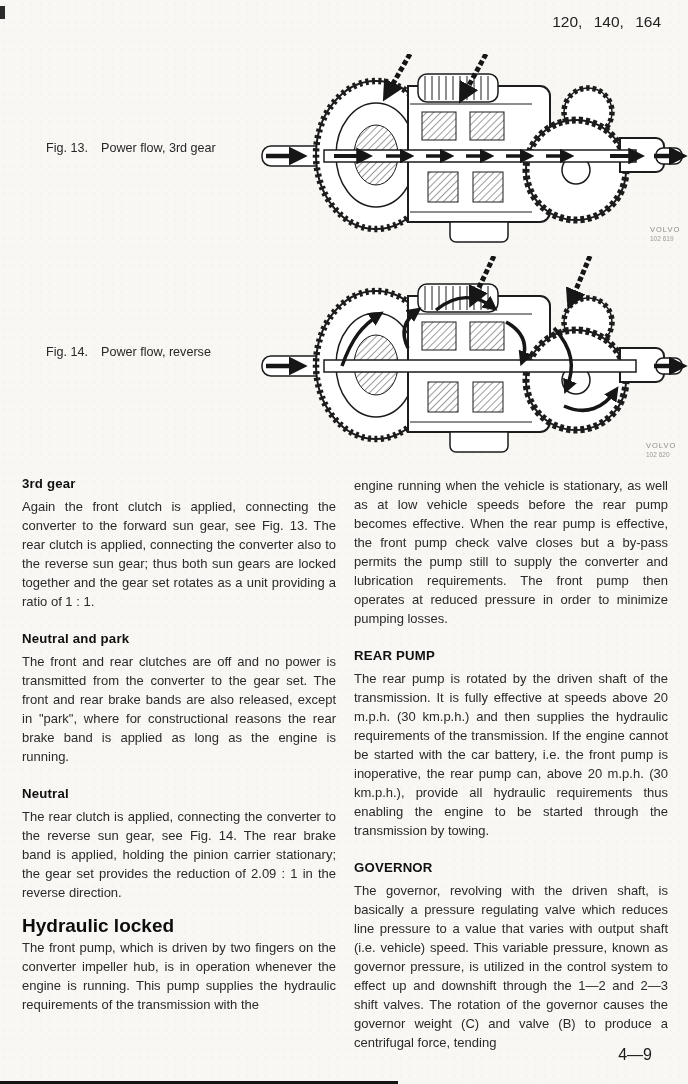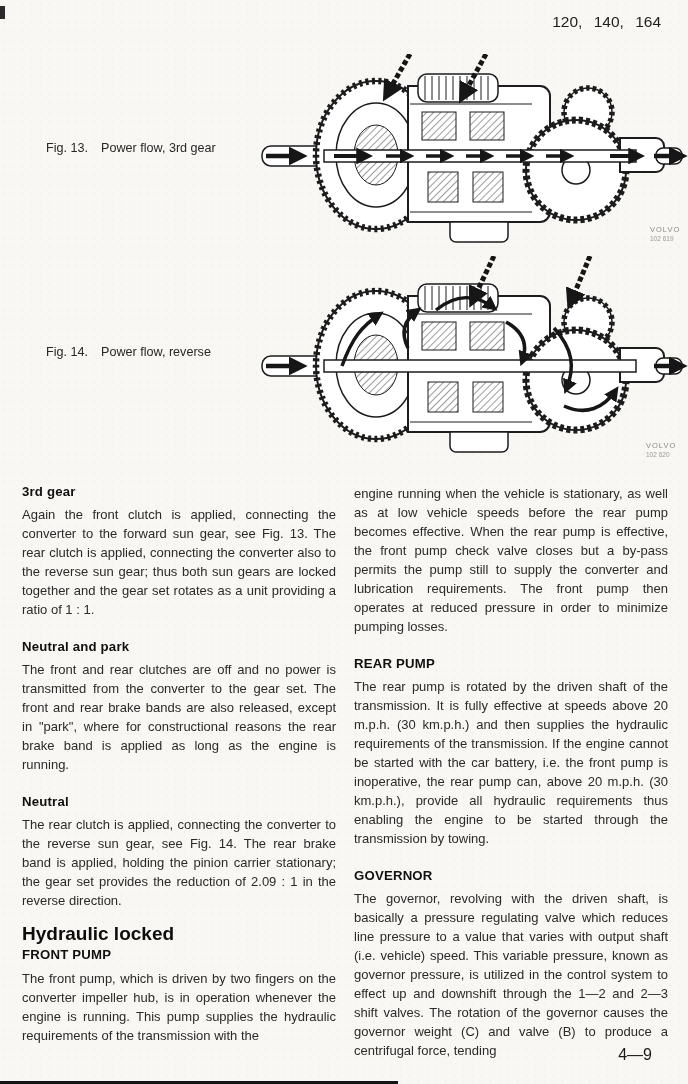--- a/index.html
+++ b/index.html
@@ -29,21 +29,21 @@
   .figure-2 { left: 258px; top: 256px; width: 430px; height: 212px; }
   .figure svg { display: block; width: 100%; height: 100%; }
 
   .col { position: absolute; top: 472px; width: 314px; text-align: justify; }
   .col-left  { left: 22px; }
   .col-right { left: 354px; }
   .col p  { margin: 0; font-size: 13px; line-height: 19px; color: #2a2a2a; }
   .col h3 { margin: 20px 0 6px; font-size: 13.2px; color: #101010; letter-spacing: 0.2px; }
   .col h3.tight { margin: 2px 0 7px; }
   .col h2 { margin: 13px 0 1px; font-size: 19px; color: #0d0d0d; }
-  .col > :first-child { margin-top: 12px; }
+  .col > :first-child { margin-top: 4px; }
 
   .page-number {
     position: absolute; right: 36px; bottom: 20px;
     font-size: 16px; color: #1b1b1b; text-align: center;
   }
   .scan-edge-bottom {
     position: absolute; left: 0; bottom: 0;
     width: 398px; height: 3px; background: #141414;
   }
   .scan-mark-topleft {
@@ -176,21 +176,20 @@
   </div>
 
   <div class="col col-left">
     <h3>3rd gear</h3>
     <p>Again the front clutch is applied, connecting the converter to the forward sun gear, see Fig. 13. The rear clutch is applied, connecting the converter also to the reverse sun gear; thus both sun gears are locked together and the gear set rotates as a unit providing a ratio of 1 : 1.</p>
     <h3>Neutral and park</h3>
     <p>The front and rear clutches are off and no power is transmitted from the converter to the gear set. The front and rear brake bands are also released, except in "park", where for constructional reasons the rear brake band is applied as long as the engine is running.</p>
     <h3>Neutral</h3>
     <p>The rear clutch is applied, connecting the converter to the reverse sun gear, see Fig. 14. The rear brake band is applied, holding the pinion carrier stationary; the gear set provides the reduction of 2.09 : 1 in the reverse direction.</p>
     <h2>Hydraulic locked</h2>
-    <h3 class="tight">FRONT PUMP</h3>
     <p>The front pump, which is driven by two fingers on the converter impeller hub, is in operation whenever the engine is running. This pump supplies the hydraulic requirements of the transmission with the</p>
   </div>
 
   <div class="col col-right">
     <p>engine running when the vehicle is stationary, as well as at low vehicle speeds before the rear pump becomes effective. When the rear pump is effective, the front pump check valve closes but a by-pass permits the pump still to supply the converter and lubrication requirements. The front pump then operates at reduced pressure in order to minimize pumping losses.</p>
     <h3>REAR PUMP</h3>
     <p>The rear pump is rotated by the driven shaft of the transmission. It is fully effective at speeds above 20 m.p.h. (30 km.p.h.) and then supplies the hydraulic requirements of the transmission. If the engine cannot be started with the car battery, i.e. the front pump is inoperative, the rear pump can, above 20 m.p.h. (30 km.p.h.), provide all hydraulic requirements thus enabling the engine to be started through the transmission by towing.</p>
     <h3>GOVERNOR</h3>
     <p>The governor, revolving with the driven shaft, is basically a pressure regulating valve which reduces line pressure to a value that varies with output shaft (i.e. vehicle) speed. This variable pressure, known as governor pressure, is utilized in the control system to effect up and downshift through the 1—2 and 2—3 shift valves. The rotation of the governor causes the governor weight (C) and valve (B) to produce a centrifugal force, tending</p>
   </div>

